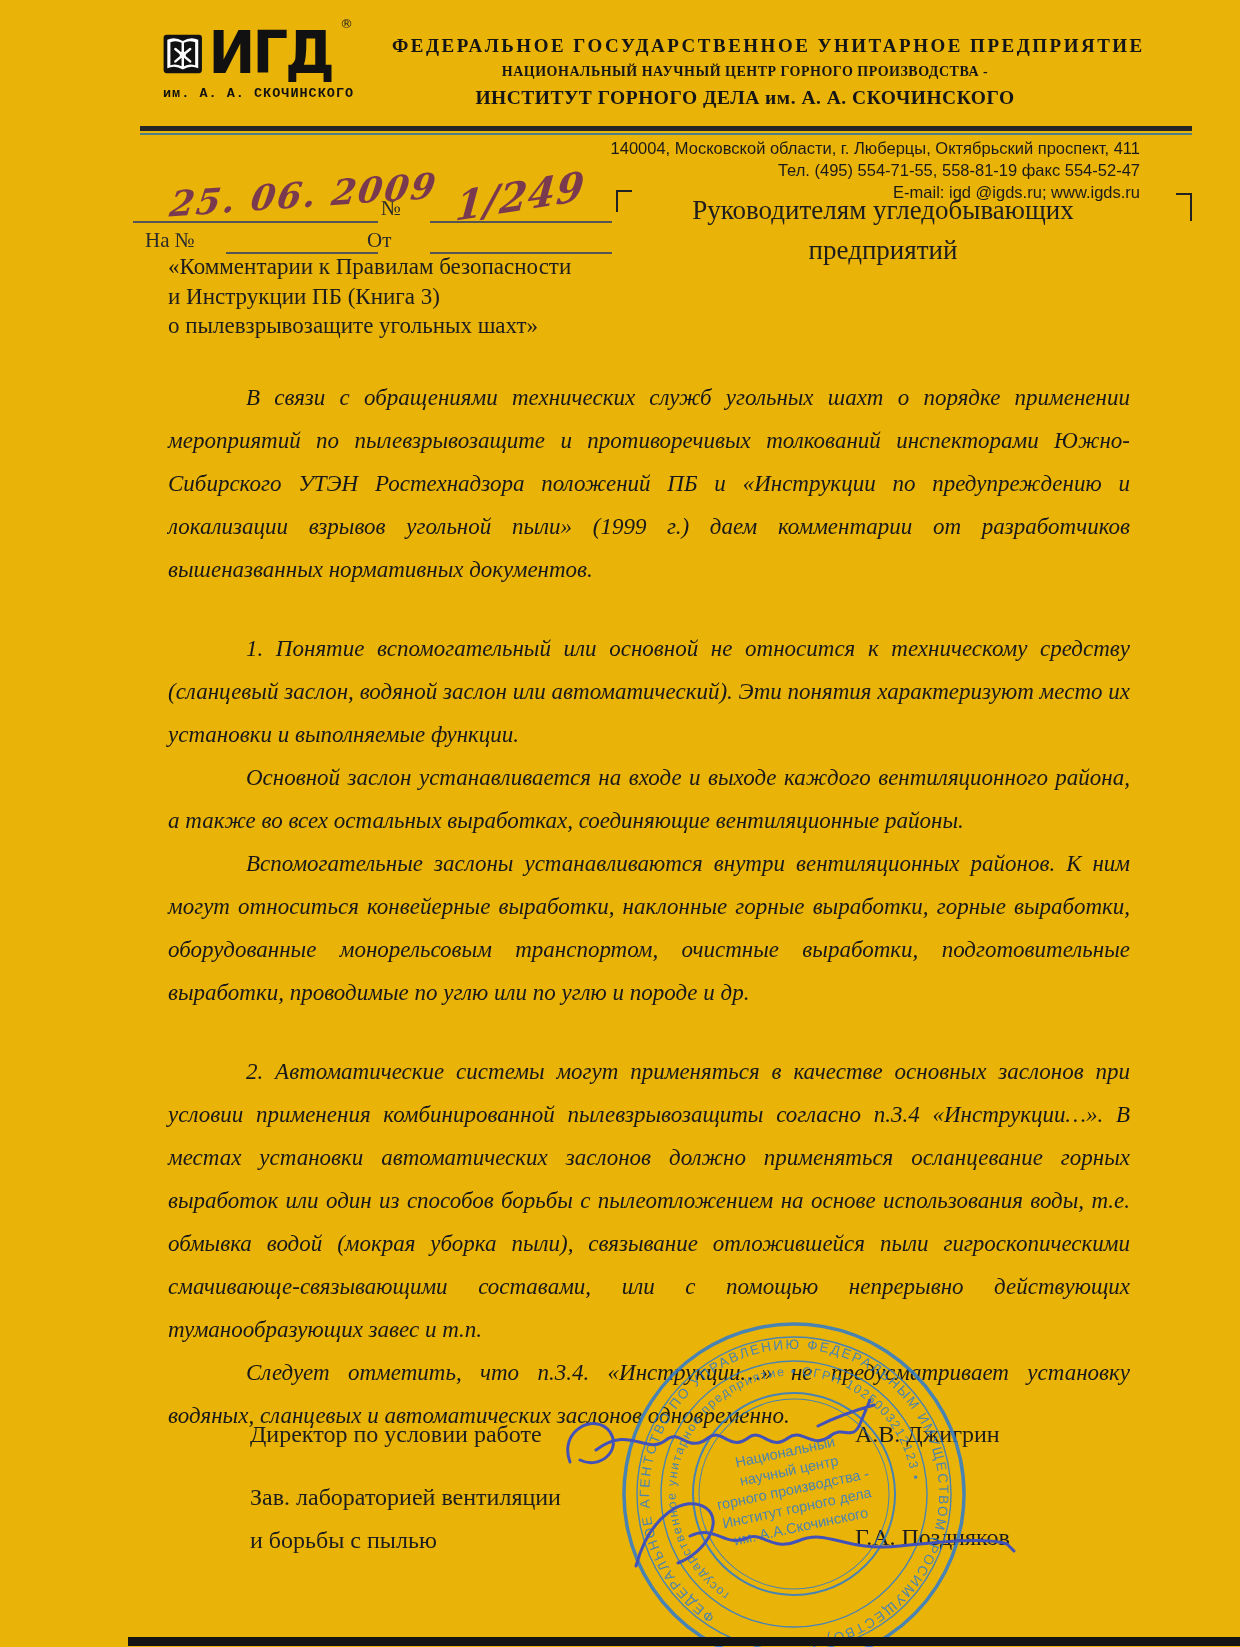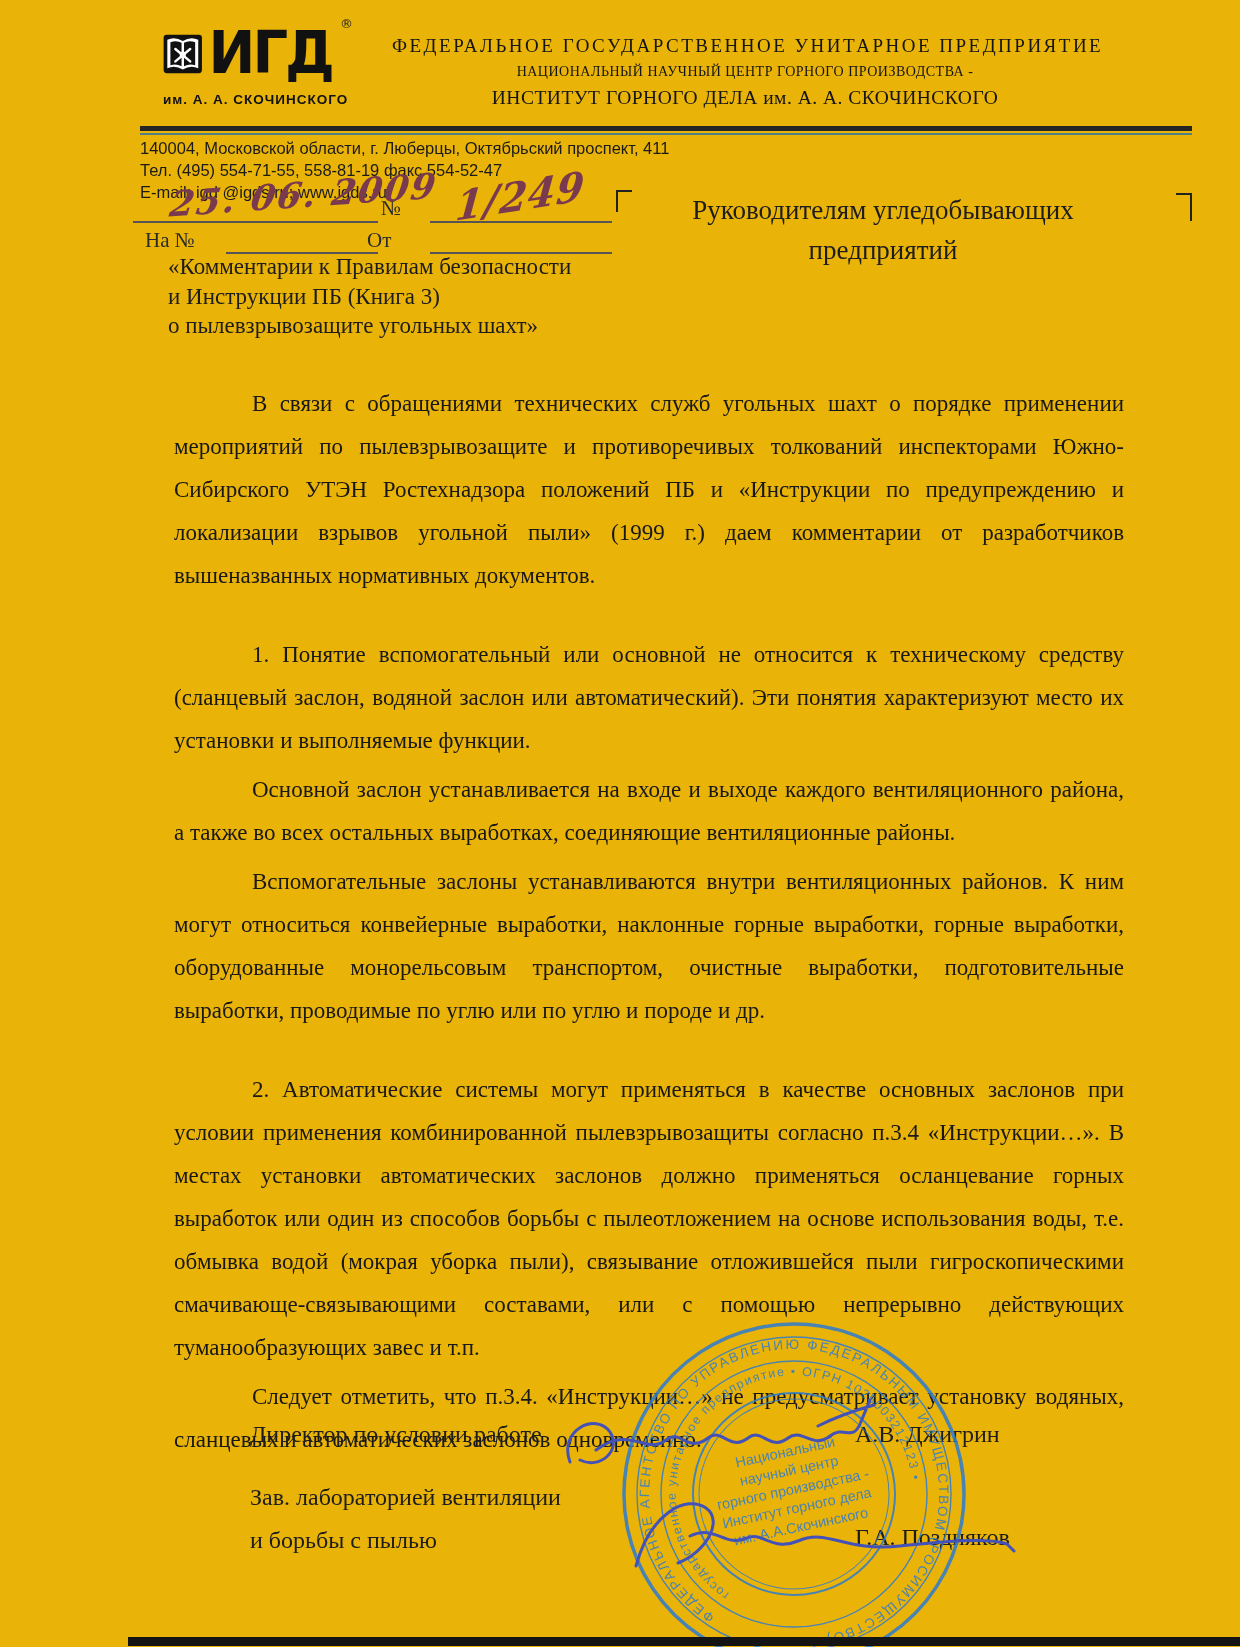--- a/index.html
+++ b/index.html
@@ -12,34 +12,34 @@
 
   
   .logo-wrap{left:163px;top:22px;width:190px;}
   .logo-row{display:flex;align-items:flex-start;}
   .logo-acronym{
     font-family:"DejaVu Sans",sans-serif;font-weight:900;font-size:56px;line-height:62px;
     letter-spacing:-3px;color:#111;margin-left:6px;transform:scaleY(1.05);
   }
   .logo-reg{font-family:"DejaVu Sans",sans-serif;font-size:13px;color:#222;margin-left:8px;margin-top:-6px;}
   .logo-under{
-    font-family:Liberation Sans, sans-serif;font-weight:bold;font-size:13.5px;
-    letter-spacing:1px;color:#111;margin-top:6px;white-space:nowrap;
+    font-family:Liberation Mono, monospace;font-weight:bold;font-size:13.5px;
+    letter-spacing:1px;color:#111;white-space:nowrap;
   }
   .org-block{left:392px;top:33px;width:706px;text-align:center;
-    font-family:"Liberation Serif",serif;font-weight:normal;color:#151515;}
+    font-family:"Liberation Serif",serif;font-weight:bold;color:#151515;}
   .org-l1{font-size:19px;letter-spacing:2.5px;line-height:26px;white-space:nowrap;}
   .org-l2{font-size:14px;letter-spacing:0.5px;line-height:26px;white-space:nowrap;}
   .org-l3{font-size:19.5px;letter-spacing:0.5px;line-height:26px;white-space:nowrap;}
 
   .rule-wrap{left:140px;top:126px;width:1052px;}
   .rule-thick{height:5px;background:#262626;}
   .rule-thin{height:2px;background:#4d7f86;margin-top:2px;}
 
-  .contact{left:140px;top:137px;width:1000px;text-align:left;
+  .contact{left:140px;top:137px;width:1000px;text-align:right;
     font-family:"Liberation Sans",sans-serif;font-size:16.5px;line-height:22px;color:#1a1a1a;}
 
   
   .hand{font-family:"DejaVu Serif",serif;font-style:italic;font-weight:bold;color:#79394e;}
   .hand-date{left:170px;top:174px;font-size:35px;transform:rotate(-4deg) skewX(-12deg);letter-spacing:2px;}
   .hand-number{left:455px;top:172px;font-size:40px;transform:rotate(-9deg) skewX(-14deg);letter-spacing:1px;}
   .ref-label{font-family:"Liberation Serif",serif;font-size:21px;color:#2b2b2b;}
   .no-label{left:381px;top:196px;}
   .na-label{left:145px;top:228px;}
   .ot-label{left:367px;top:228px;}
@@ -51,21 +51,21 @@
 
   .bracket-left{left:616px;top:190px;width:14px;height:20px;border-left:2px solid #222;border-top:2px solid #222;}
   .bracket-right{left:1176px;top:193px;width:14px;height:26px;border-right:2px solid #222;border-top:2px solid #222;}
   .addressee{left:648px;top:190px;width:470px;text-align:center;font-size:27px;line-height:40px;color:#1d1d1d;}
 
   .subject{left:168px;top:252px;width:560px;font-size:23px;line-height:29.5px;color:#1d1d1d;}
 
   
   .body-text{left:168px;top:376px;width:962px;font-size:23px;line-height:43px;
     text-align:justify;color:#181818;}
-  .body-text p{margin:6px;text-indent:78px;}
+  .body-text p{margin:0;text-indent:78px;font-style:italic;}
   .body-text p.sp{margin-top:36px;}
 
   
   .sig-label{font-size:24px;color:#1d1d1d;white-space:nowrap;}
   .sig-title-1{left:250px;top:1421px;}
   .sig-name-1{left:855px;top:1421px;}
   .sig-title-2a{left:250px;top:1484px;font-family:Liberation Serif, serif;}
   .sig-title-2b{left:250px;top:1527px;}
   .sig-name-2{left:855px;top:1524px;}
 

